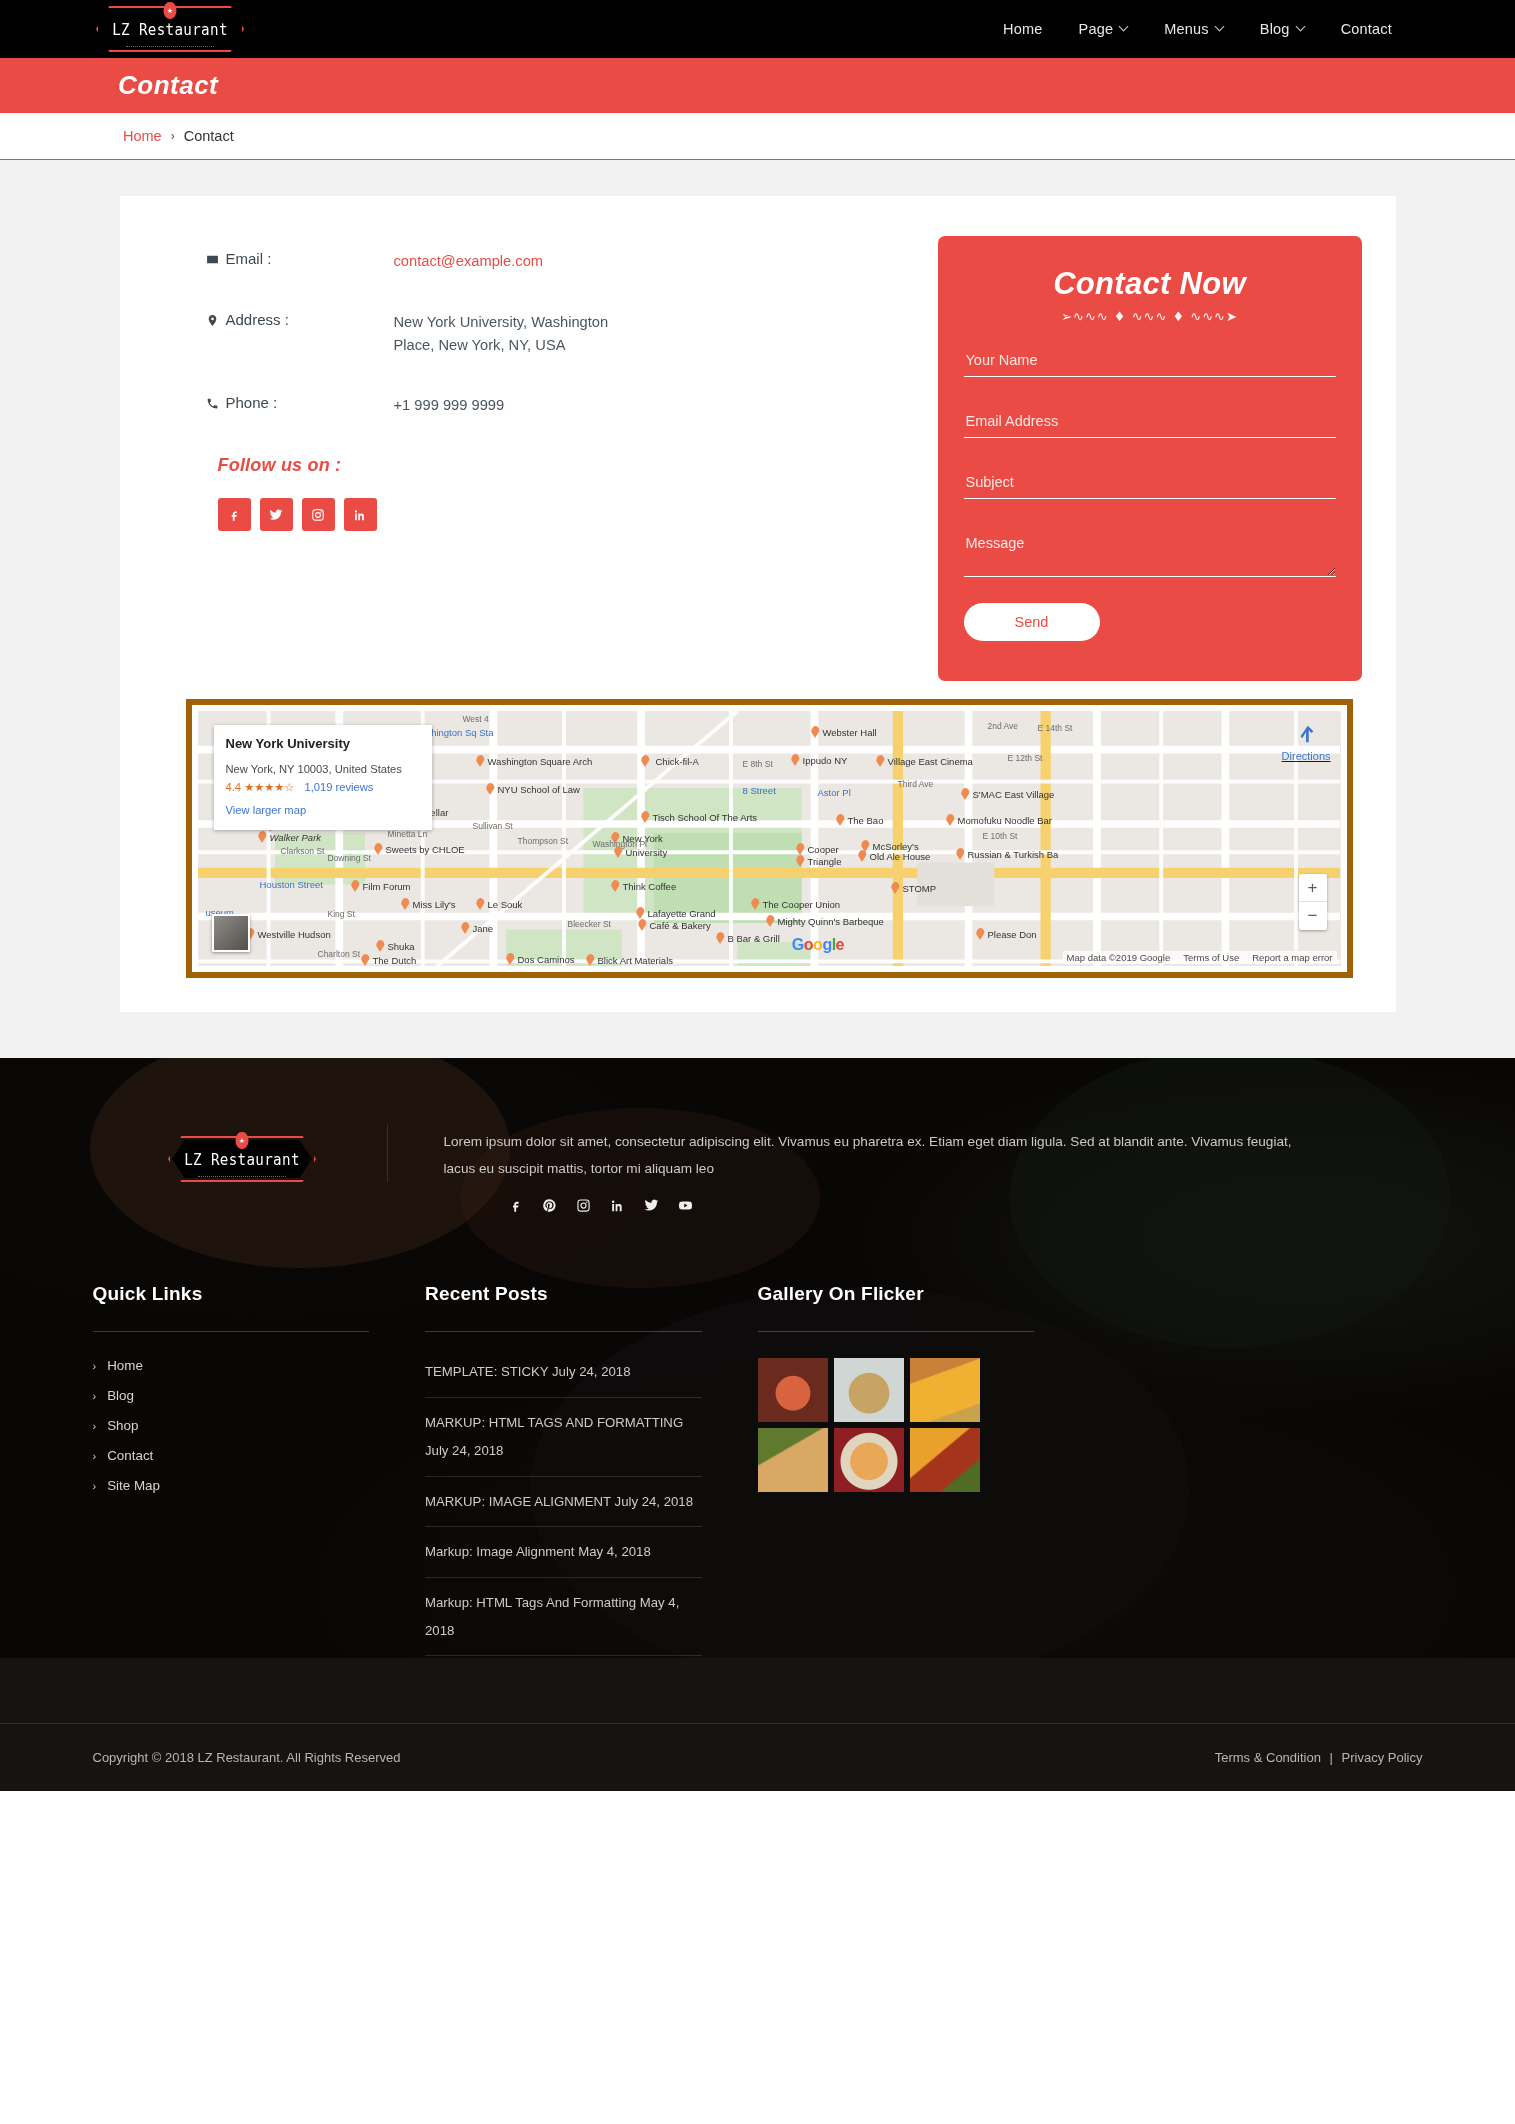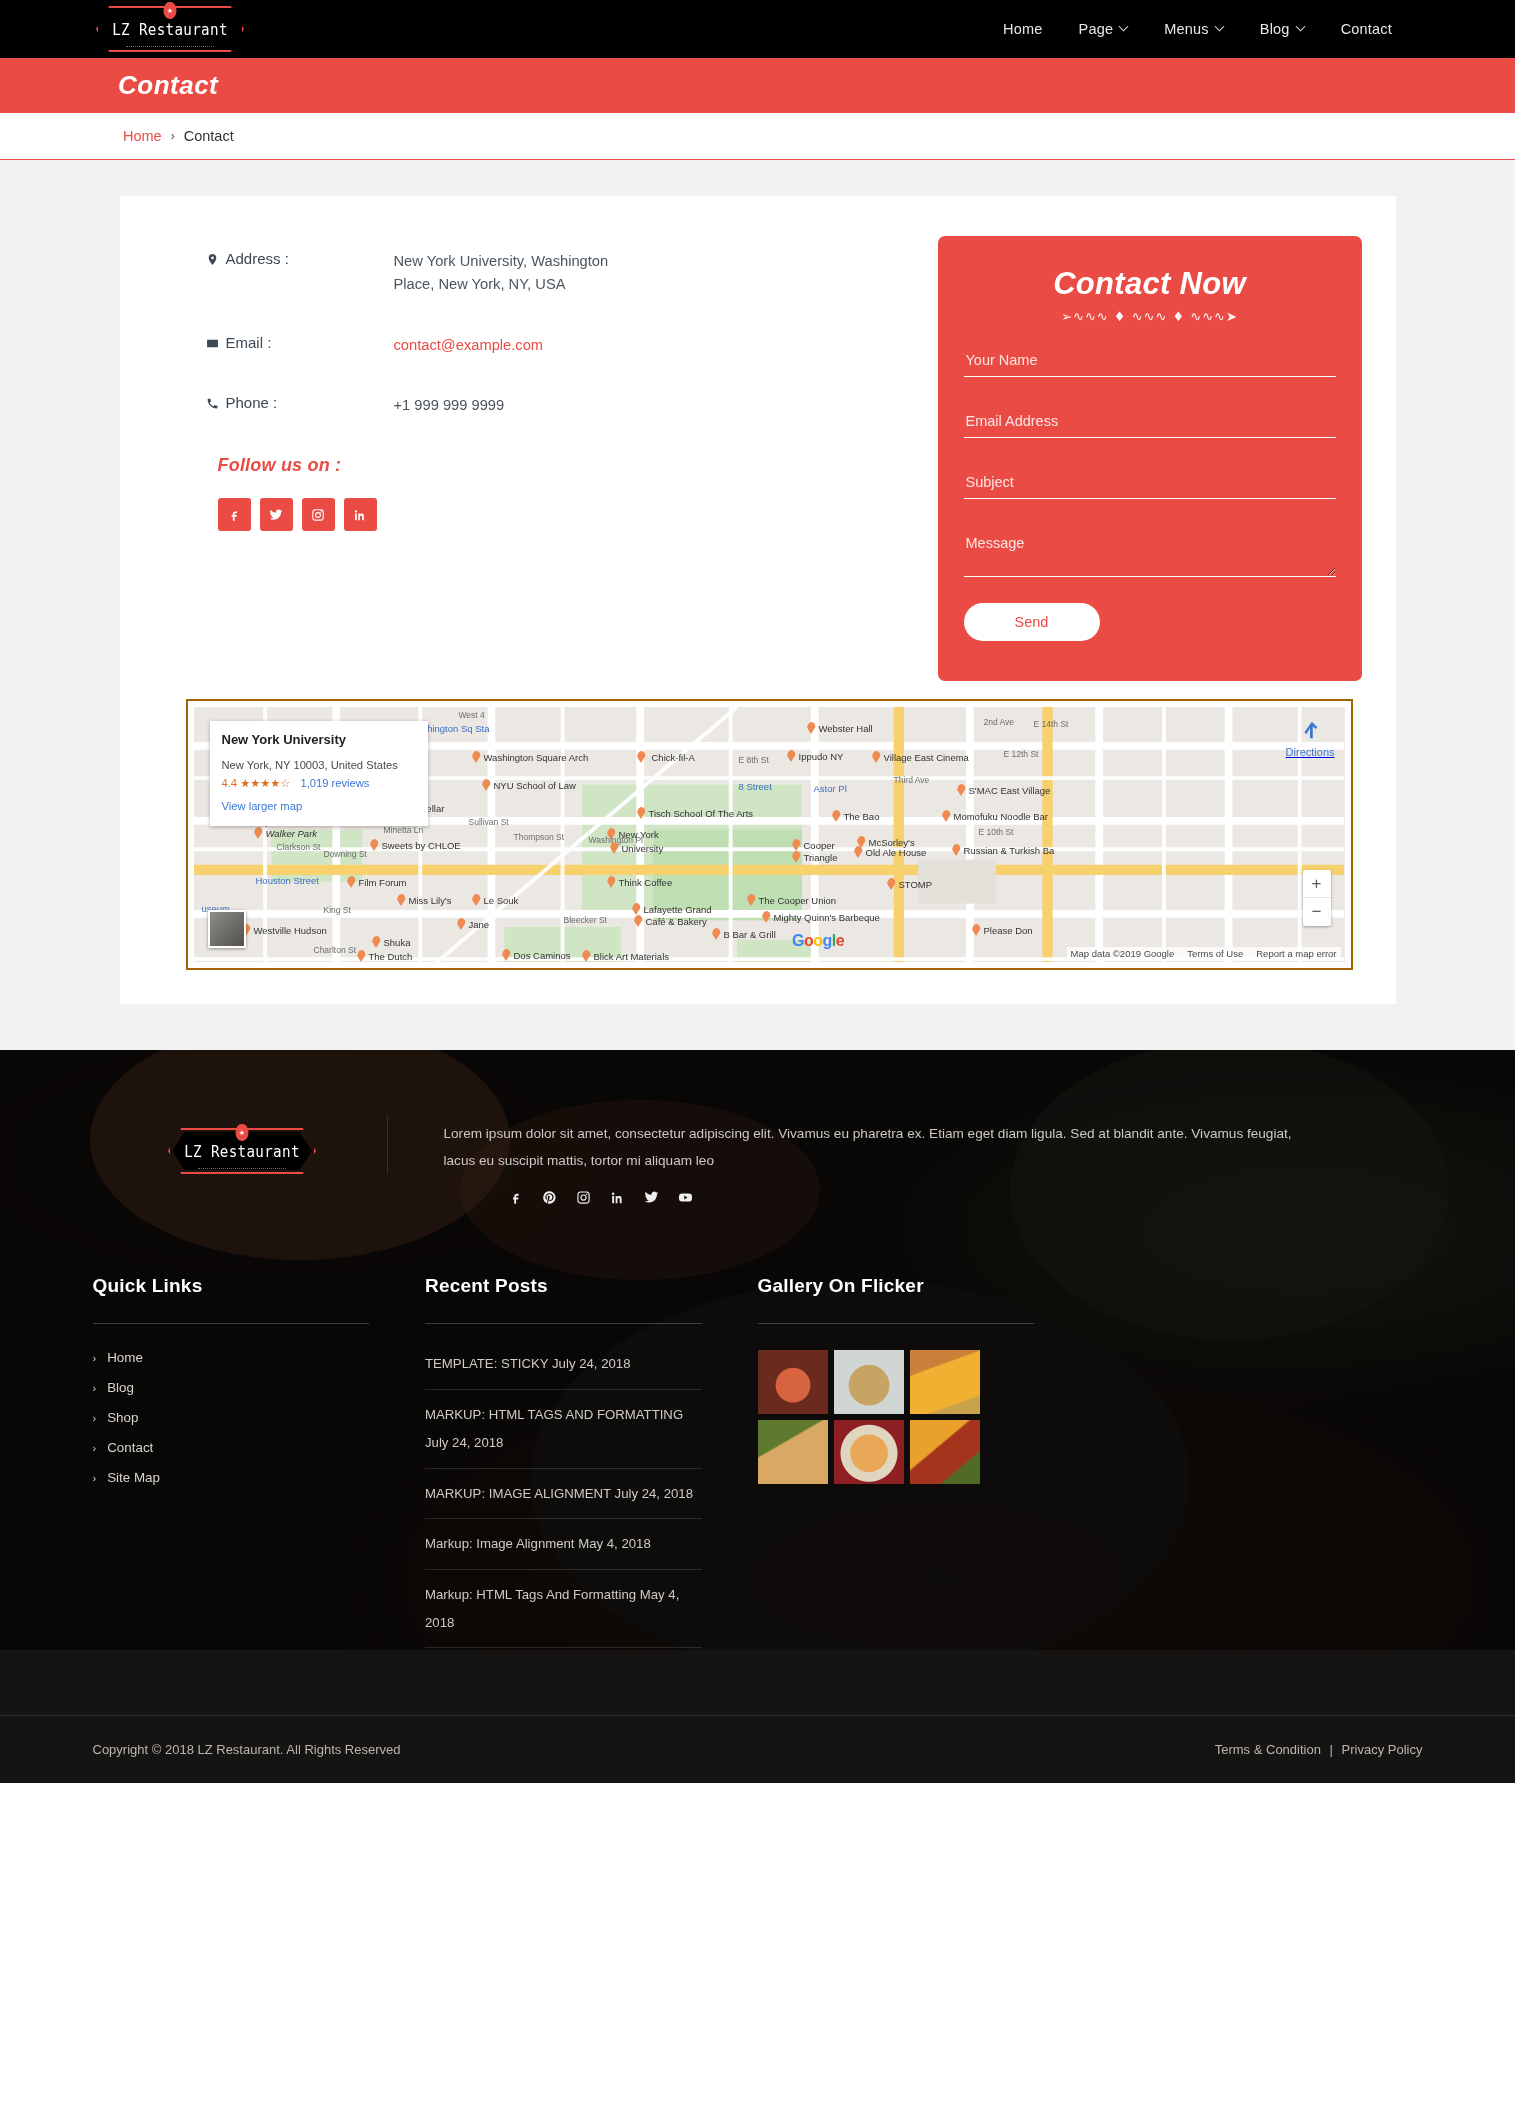--- a/index.html
+++ b/index.html
@@ -166,21 +166,21 @@
   }
   .form-panel textarea { height:48px; resize:vertical; margin-bottom:26px; }
   .send-btn {
     background:#fff; color:#ea4b44; border:none; cursor:pointer;
     border-radius:22px; padding:11px 40px; font-size:14.5px;
     font-family:"Liberation Sans", sans-serif; min-width:136px;
   }
 
   
   .map-outer {
-    margin:18px 5px 0 28px; border:2px solid #a16207;
+    margin:18px 5px 0 28px; border:6px solid #a16207;
     padding:6px; background:#fff;
   }
   .map {
     position:relative; height:255px; overflow:hidden;
     background:#eceae6;
   }
   .map-bg { position:absolute; inset:0; }
   .map-card {
     position:absolute; left:16px; top:14px; width:218px;
     background:#fff; box-shadow:0 1px 4px rgba(0,0,0,.3);
@@ -340,35 +340,35 @@
   </div>
 
   <div class="main">
     <div class="card">
       <div class="row">
 
         <div class="info-col">
           <div class="info-row">
             <div class="info-label">
               <svg viewBox="0 0 24 24">
+                  <path d="M2 5h20v14H2V5zm10 7L3.2 6.2h17.6L12 12z"></path>
+                </svg>
+              <span>Email :</span>
+            </div>
+            <a href="#" class="info-value link" style="text-decoration:none">contact@example.com</a>
+          </div>
+
+          <div class="info-row">
+            <div class="info-label">
+              <svg viewBox="0 0 24 24">
                   <path d="M12 2C8.1 2 5 5.1 5 9c0 5.2 7 13 7 13s7-7.8 7-13c0-3.9-3.1-7-7-7zm0 9.5A2.5 2.5 0 1 1 12 6.5a2.5 2.5 0 0 1 0 5z"></path>
                 </svg>
               <span>Address :</span>
             </div>
             <div class="info-value">New York University, Washington Place, New York, NY, USA</div>
-          </div>
-
-          <div class="info-row">
-            <div class="info-label">
-              <svg viewBox="0 0 24 24">
-                  <path d="M2 5h20v14H2V5zm10 7L3.2 6.2h17.6L12 12z"></path>
-                </svg>
-              <span>Email :</span>
-            </div>
-            <a href="#" class="info-value link" style="text-decoration:none">contact@example.com</a>
           </div>
 
           <div class="info-row">
             <div class="info-label">
               <svg viewBox="0 0 24 24">
                   <path d="M6.6 10.8c1.4 2.8 3.8 5.1 6.6 6.6l2.2-2.2c.3-.3.7-.4 1-.2 1.2.4 2.4.6 3.6.6.6 0 1 .4 1 1V20c0 .6-.4 1-1 1C10.6 21 3 13.4 3 4c0-.6.4-1 1-1h3.5c.6 0 1 .4 1 1 0 1.3.2 2.5.6 3.6.1.4 0 .8-.2 1l-2.3 2.2z"></path>
                 </svg>
               <span>Phone :</span>
             </div>
             <div class="info-value">+1 999 999 9999</div>

